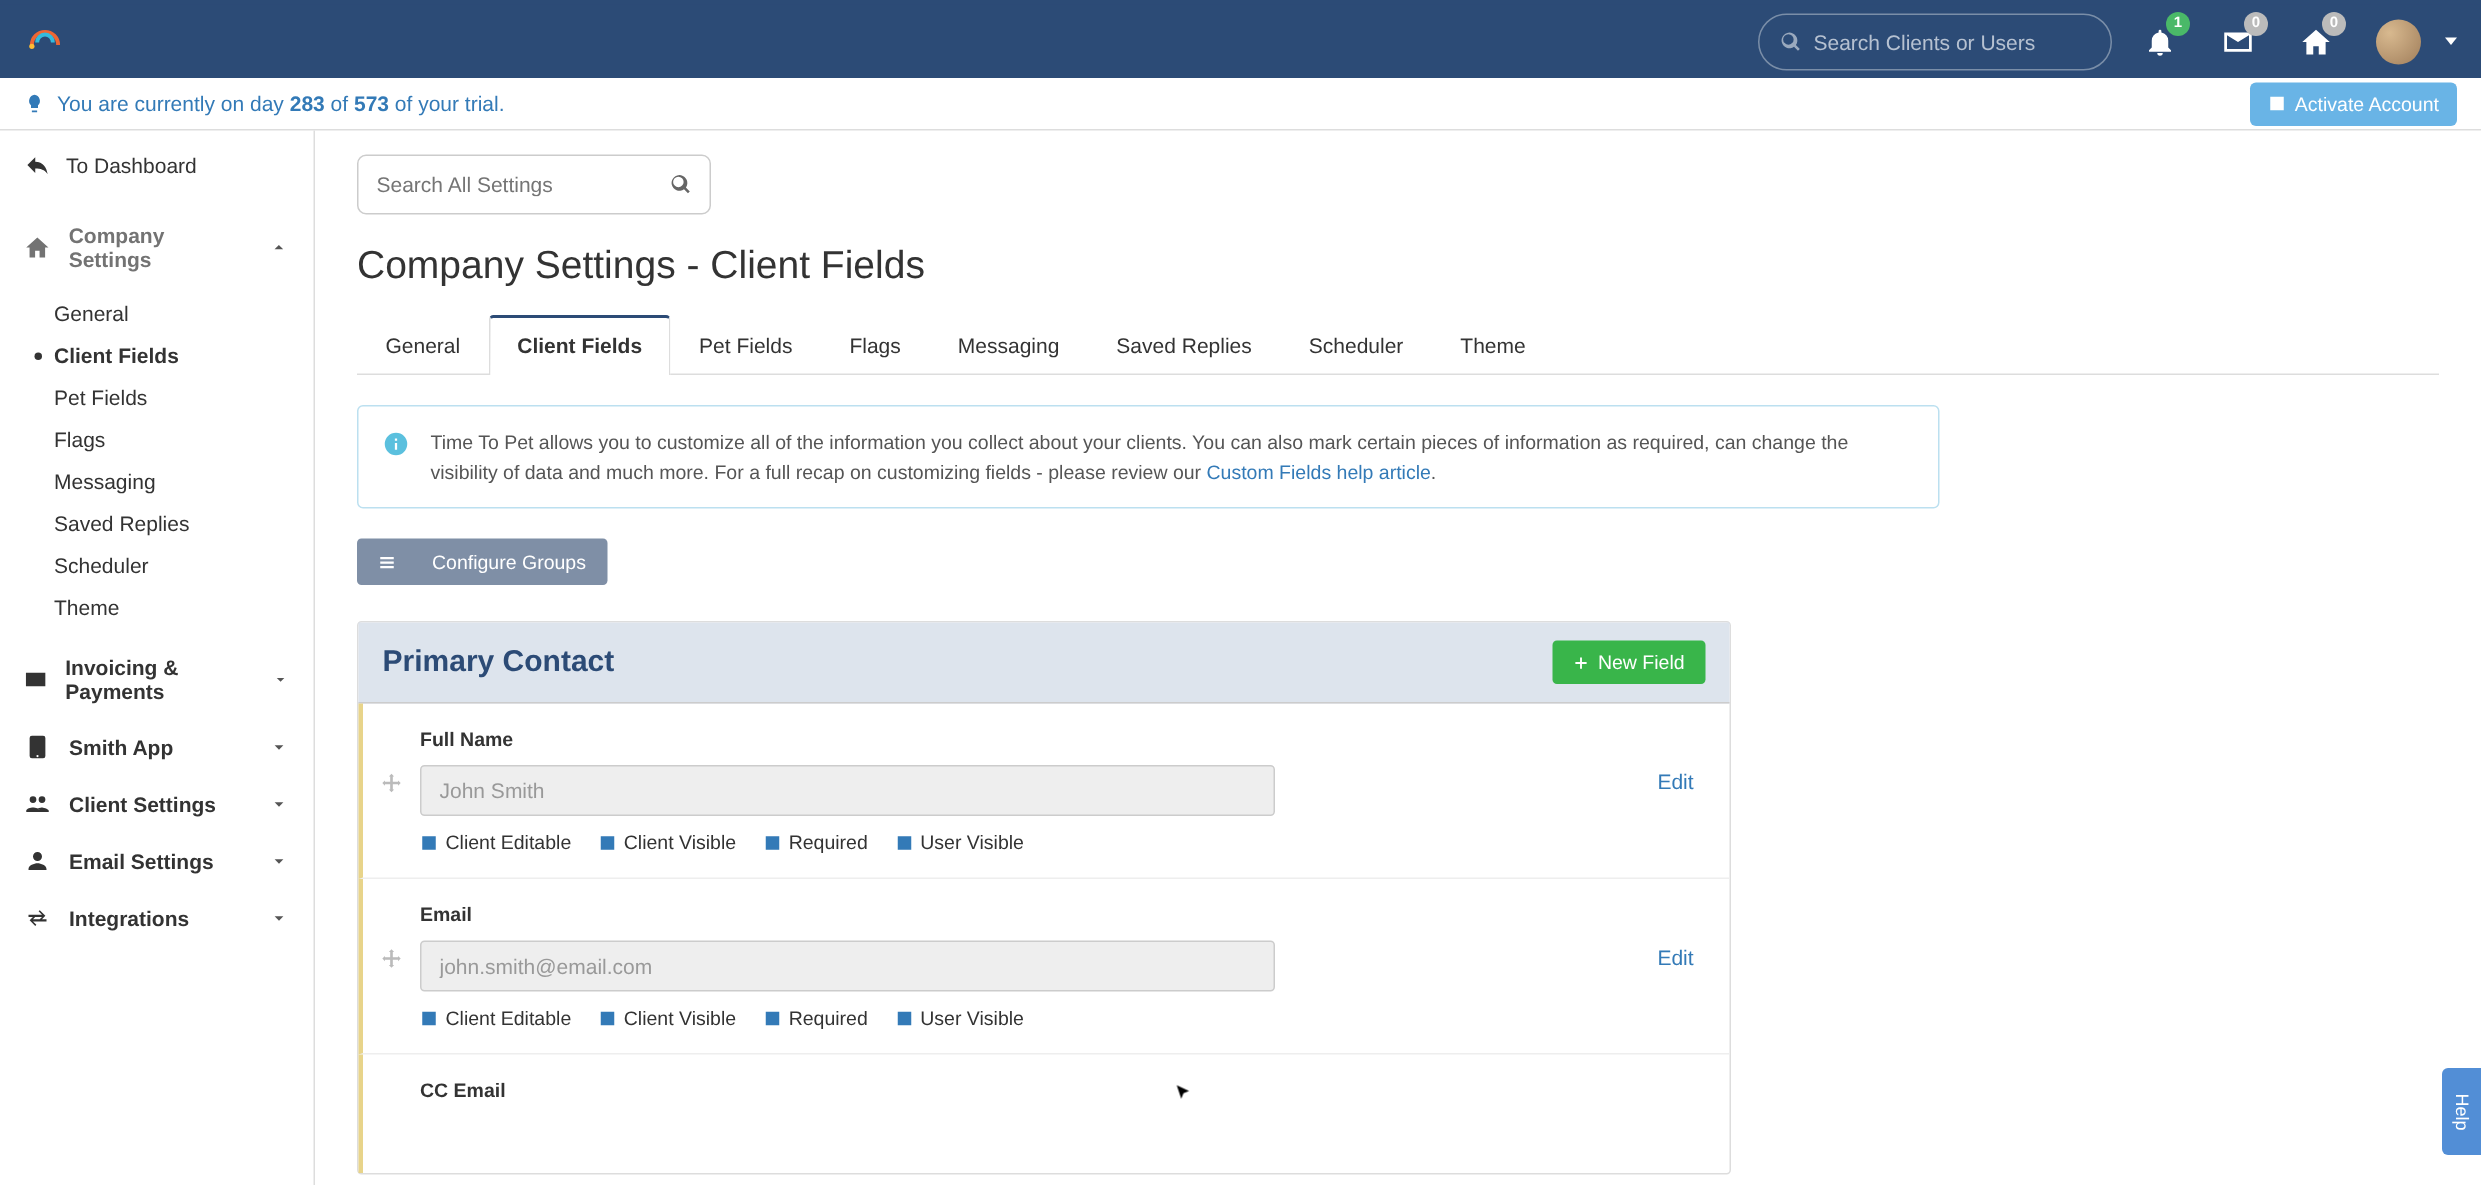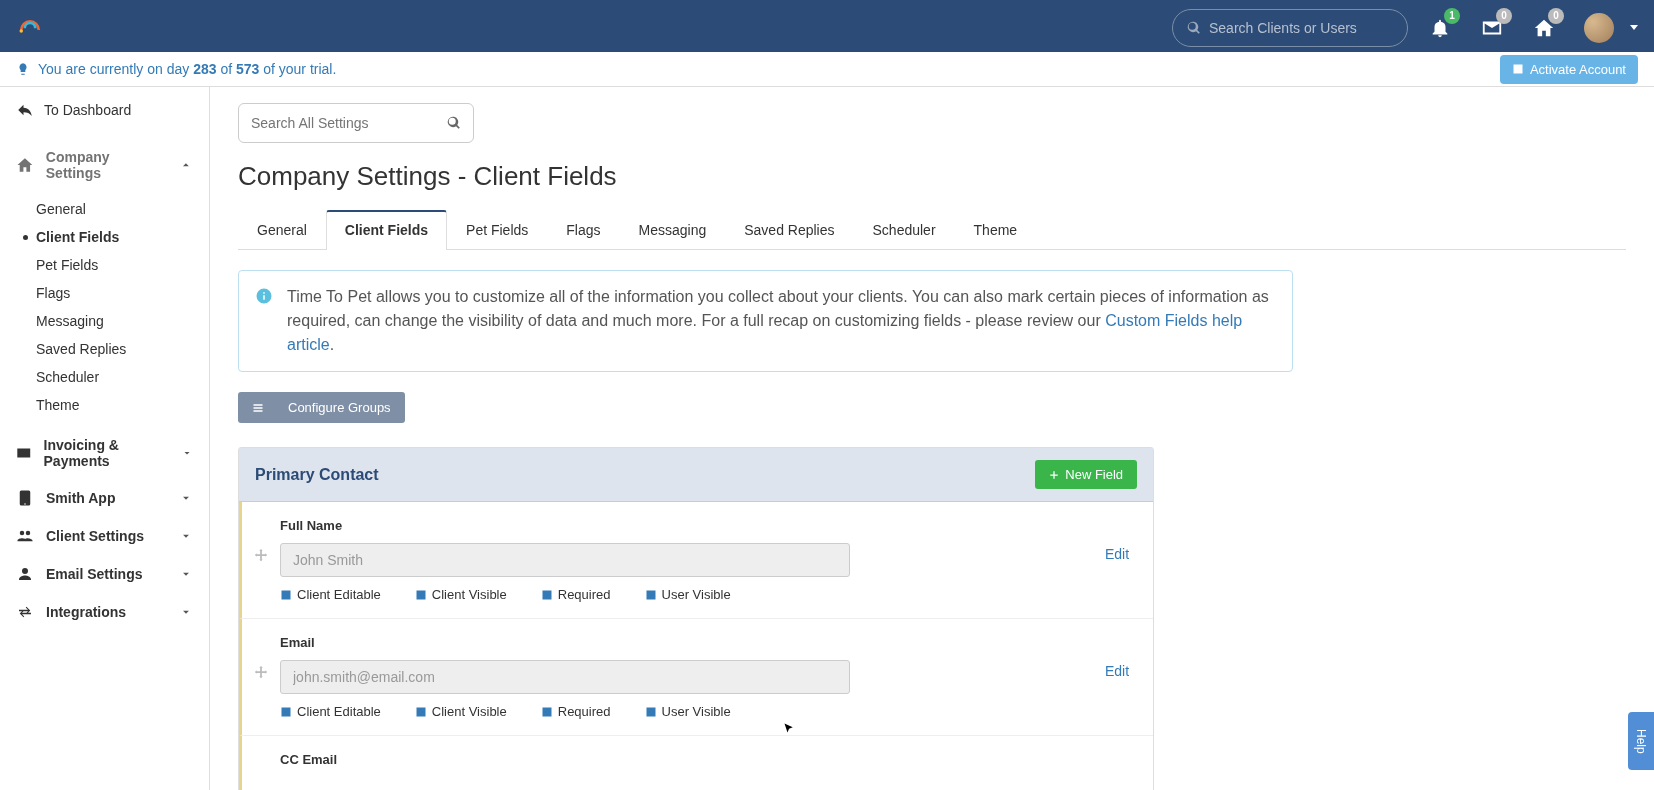--- a/index.html
+++ b/index.html
@@ -48,42 +48,42 @@
 .search-settings input { border: none; outline: none; flex: 1; font-size: 14px; }
 .search-settings svg { width: 14px; height: 14px; fill: #666; }
 h1.page-title { font-size: 26px; font-weight: 500; color: #333; margin-bottom: 18px; }
 
 .tabs { display: flex; border-bottom: 1px solid #ddd; gap: 0; margin-bottom: 20px; }
 .tab { padding: 11px 18px; color: #333; cursor: pointer; font-size: 14px; border: 1px solid transparent; border-bottom: none; border-radius: 3px 3px 0 0; }
 .tab.active { font-weight: 700; border-color: #2c4b76 #ddd transparent #ddd; border-top-width: 2px; background: #fff; margin-bottom: -1px; padding-top: 10px; }
 
 .infobox { display: flex; gap: 14px; border: 1px solid #bce0f0; border-radius: 4px; padding: 14px 16px; background: #fff; width: 76%; margin-bottom: 20px; }
 .infobox svg { width: 18px; height: 18px; fill: #5bc0de; flex-shrink: 0; margin-top: 2px; }
-.infobox p { font-size: 16px; color: #555; line-height: 1.5; }
+.infobox p { font-size: 13px; color: #555; line-height: 1.5; }
 .infobox a { color: #337ab7; }
 
 .btn-gray { background: #7f8fa6; color: #fff; border: none; border-radius: 3px; padding: 8px 14px; font-size: 13px; cursor: pointer; display: inline-flex; align-items: center; gap: 24px; margin-bottom: 24px; }
 .btn-gray svg { width: 12px; height: 12px; fill: #fff; }
 
 .panel { width: 66%; border: 1px solid #ddd; border-radius: 3px; }
 .panel-header { background: #dde4ed; padding: 12px 16px; display: flex; align-items: center; border-bottom: 1px solid #ccc; }
-.panel-header h3 { font-size: 16px; font-weight: 700; color: #2c4b76; }
+.panel-header h3 { font-size: 20px; font-weight: 700; color: #2c4b76; }
 .btn-green { background: #39b54a; color: #fff; border: none; border-radius: 3px; padding: 7px 14px; font-size: 13px; cursor: pointer; margin-left: auto; display: flex; align-items: center; gap: 6px; }
 .btn-green svg { width: 10px; height: 10px; fill: #fff; }
 
 .field-row { display: flex; align-items: flex-start; border-bottom: 1px solid #eee; padding: 16px 24px 16px 12px; gap: 12px; border-left: 3px solid transparent; }
 .field-row.req { border-left-color: #e8d48a; padding-left: 12px; }
 .drag-handle { color: #bbb; margin-top: 30px; cursor: grab; }
 .drag-handle svg { width: 14px; height: 14px; fill: #bbb; }
 
 .field-body { flex: 1; }
 .field-label { font-size: 13px; font-weight: 700; margin-bottom: 10px; }
 .field-input { width: 100%; max-width: 570px; height: 34px; border: 1px solid #ccc; border-radius: 3px; background: #eee; padding: 0 12px; font-size: 14px; }
 .field-input::placeholder { color: #999; }
-.field-checks { display: flex; gap: 34px; margin-top: 10px; }
+.field-checks { display: flex; gap: 18px; margin-top: 10px; }
 .chk { display: flex; align-items: center; gap: 5px; font-size: 13px; color: #333; }
 .chk svg { width: 12px; height: 12px; fill: #337ab7; }
 .edit-link { color: #337ab7; font-size: 14px; cursor: pointer; margin-top: 28px; margin-left: 40px; }
 
 .help-tab { position: fixed; right: 0; bottom: 20px; background: #528ed6; color: #fff; width: 26px; height: 58px; border-radius: 4px 0 0 4px; display: flex; align-items: center; justify-content: center; writing-mode: vertical-rl; font-size: 12px; cursor: pointer; }
 
 .cursor-ptr { position: fixed; left: 783px; top: 721px; width: 12px; height: 12px; pointer-events: none; }
 .cursor-ptr svg { width: 12px; height: 12px; fill: #000; }
 </style>
 </head>

